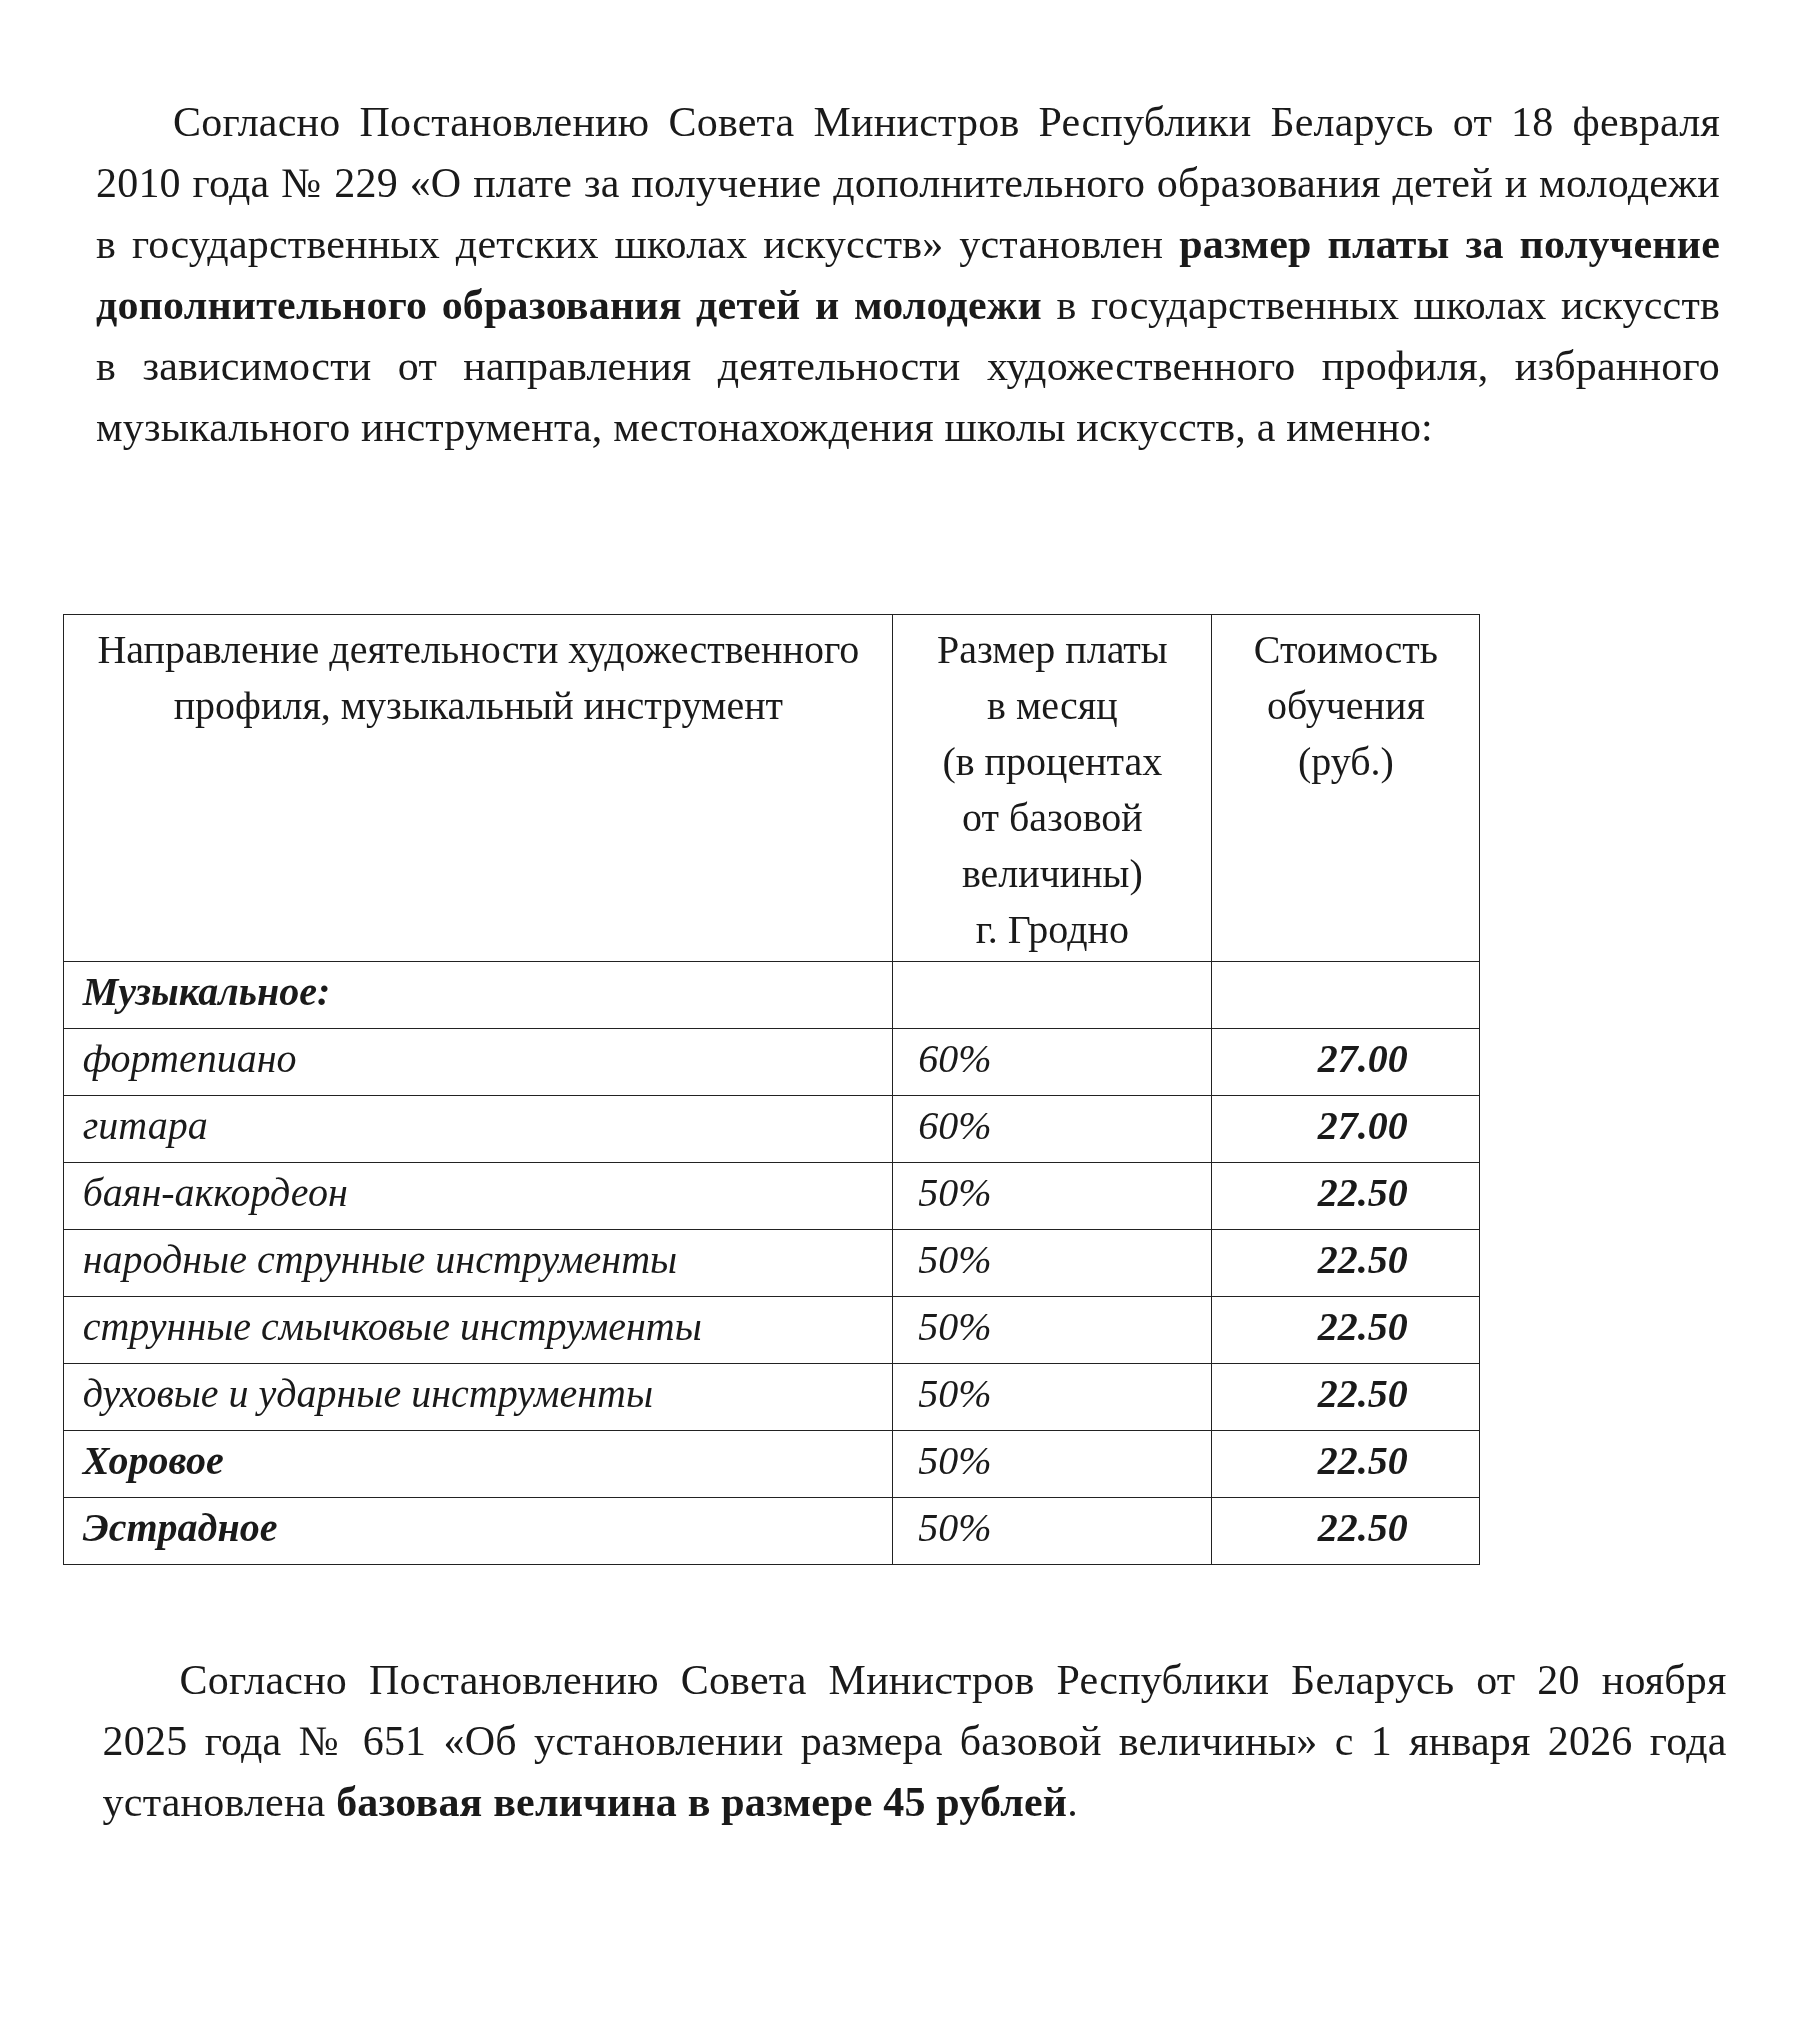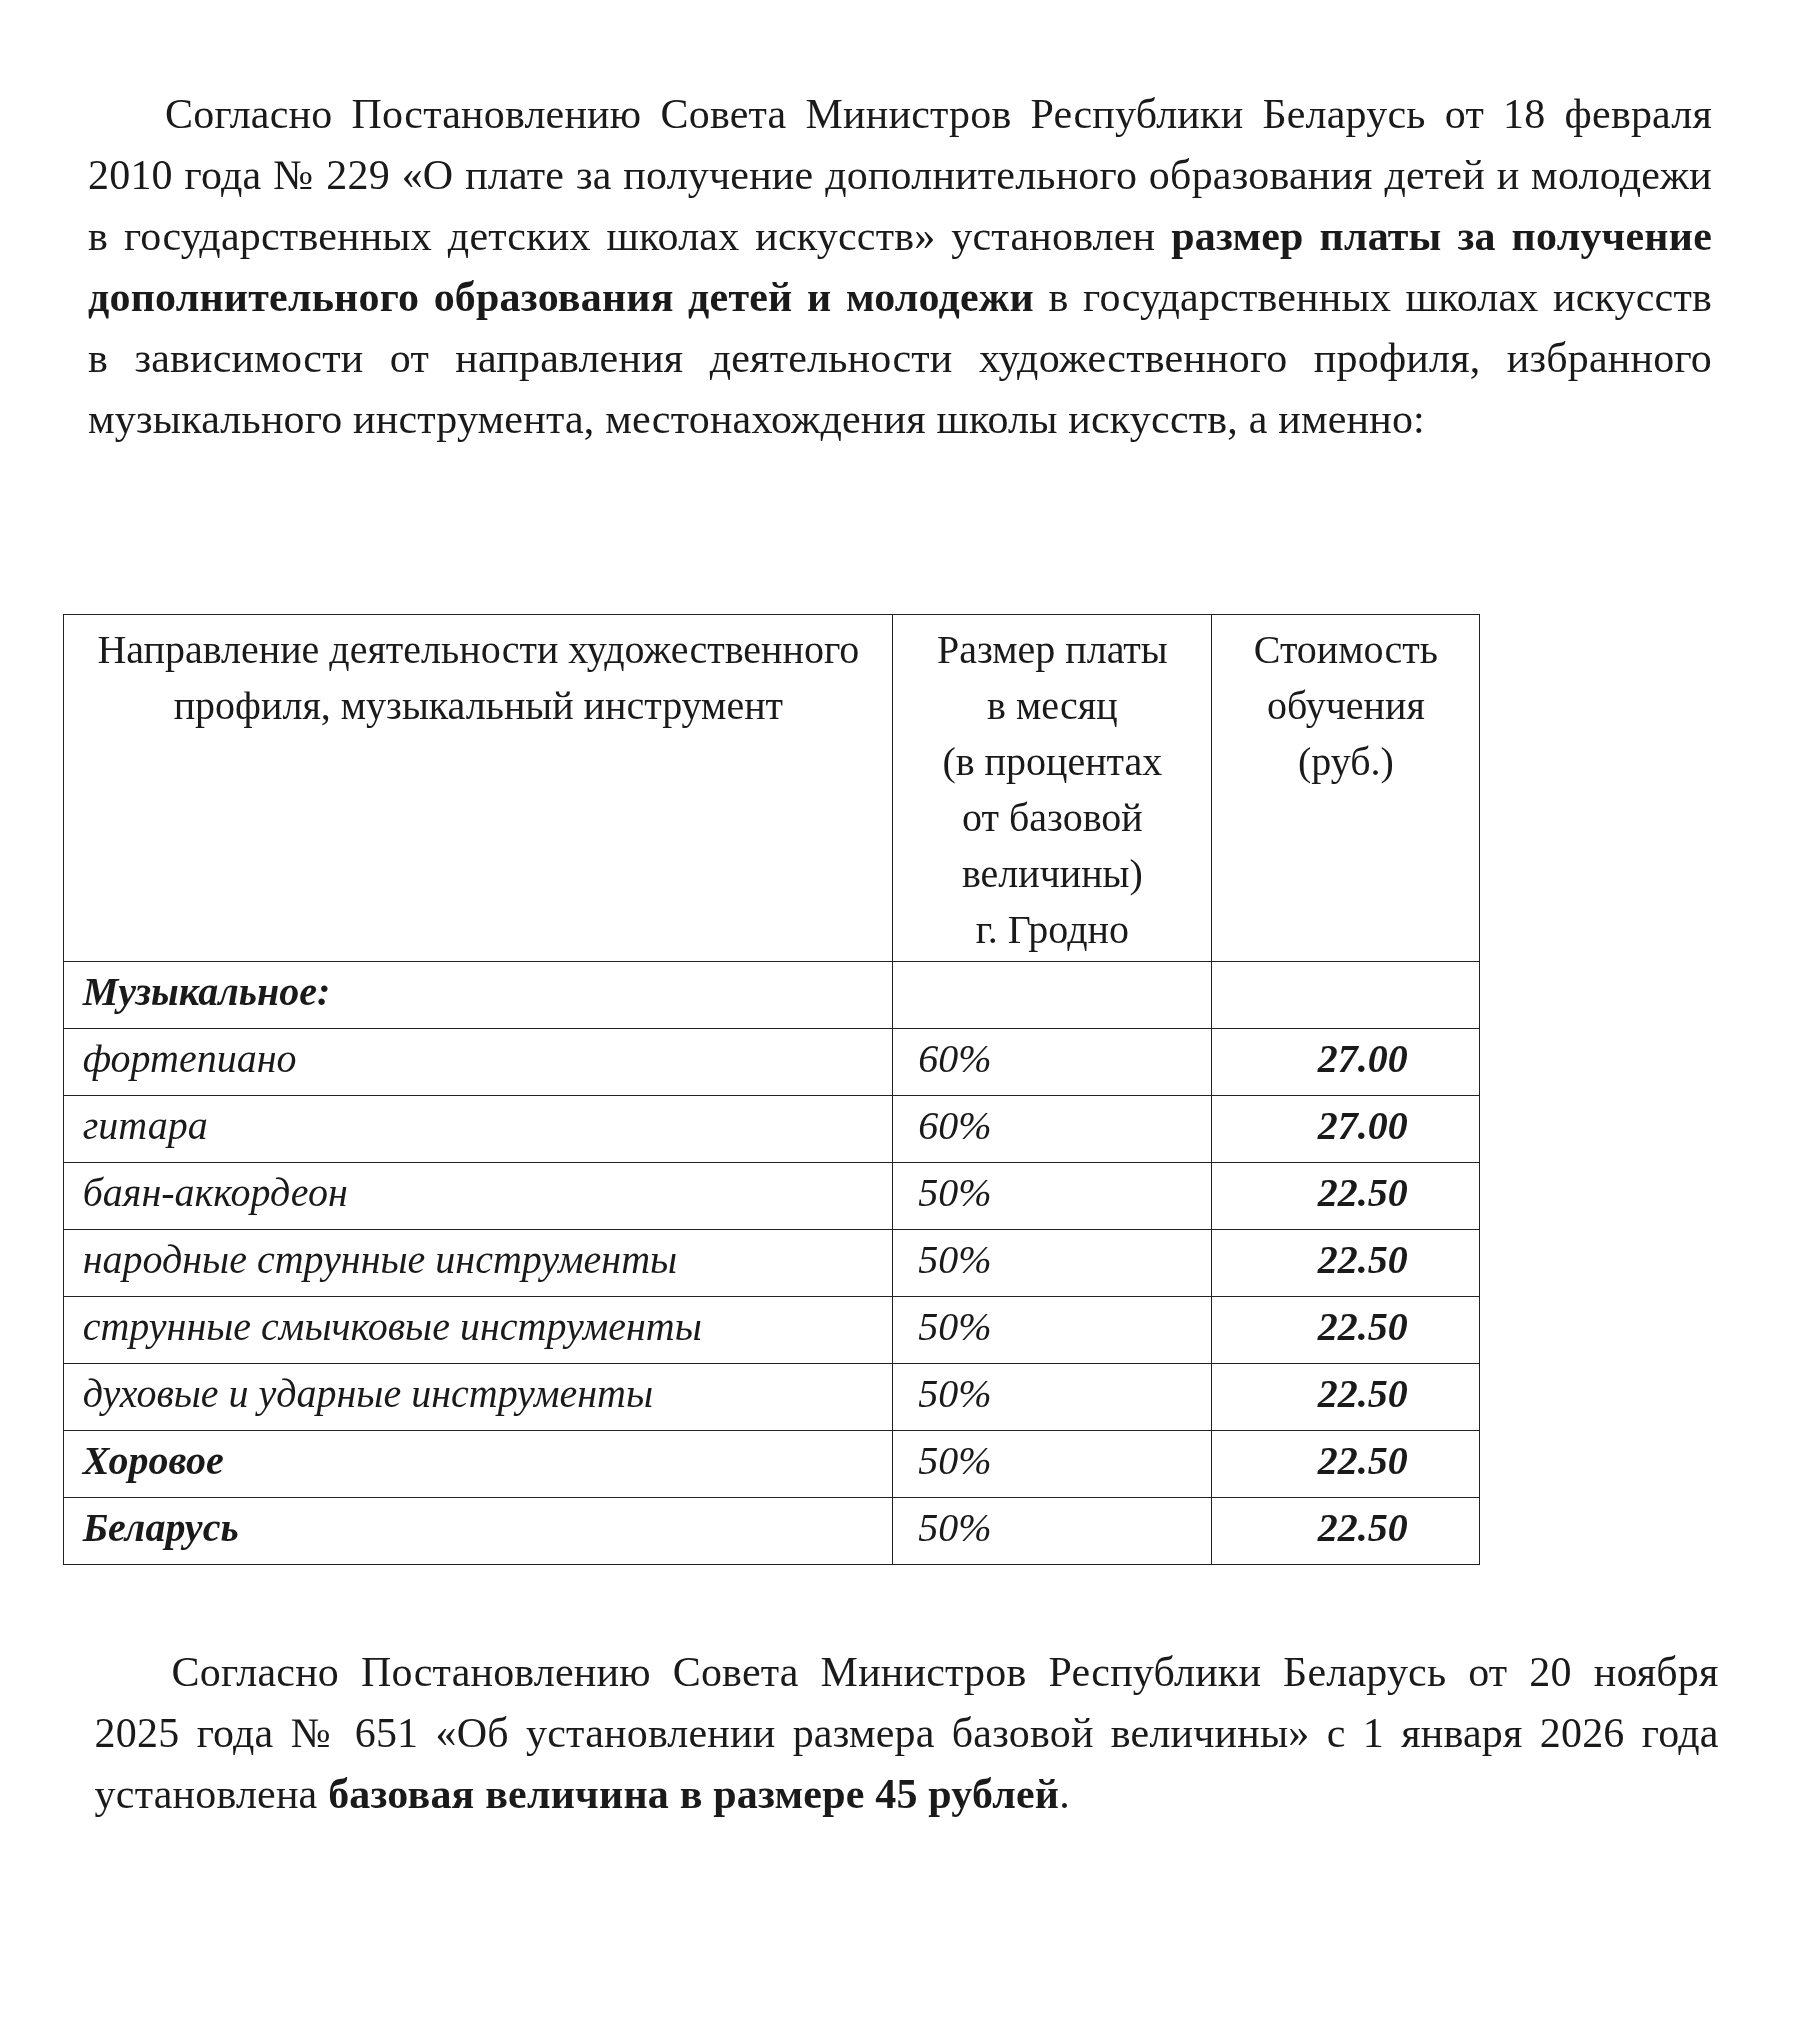--- a/index.html
+++ b/index.html
@@ -19,21 +19,21 @@
       position: absolute;
       left: 80px;
       top: 76px;
       width: 1624px;
     }
     .para {
       font-size: 42px;
       line-height: 61px;
       text-align: justify;
       text-indent: 77px;
-      margin: 8px;
+      margin: 16px;
       letter-spacing: 0.2px;
     }
     .para b {
       font-weight: bold;
     }
     .para-1 {
       position: absolute;
       left: 0;
       top: 0;
       width: 1624px;
@@ -156,21 +156,21 @@
         <td class="name"><span class="cell-text">духовые и ударные инструменты</span></td>
         <td class="pct"><span class="cell-text">50%</span></td>
         <td class="cost"><span class="cell-text">22.50</span></td>
       </tr>
       <tr class="data-row">
         <td class="name bold"><span class="cell-text">Хоровое</span></td>
         <td class="pct"><span class="cell-text">50%</span></td>
         <td class="cost"><span class="cell-text">22.50</span></td>
       </tr>
       <tr class="data-row">
-        <td class="name bold"><span class="cell-text">Беларусь</span></td>
+        <td class="name bold"><span class="cell-text">Эстрадное</span></td>
         <td class="pct"><span class="cell-text">50%</span></td>
         <td class="cost"><span class="cell-text">22.50</span></td>
       </tr>
     </tbody>
   </table>
 
   <p class="para para-2"><span>Согласно Постановлению Совета Министров Республики Беларусь от 20 ноября 2025 года № 651 «Об установлении размера базовой величины»  с 1 января 2026 года установлена </span><b>базовая величина в размере 45 рублей</b><span>.</span></p>
 
 </div>
 

